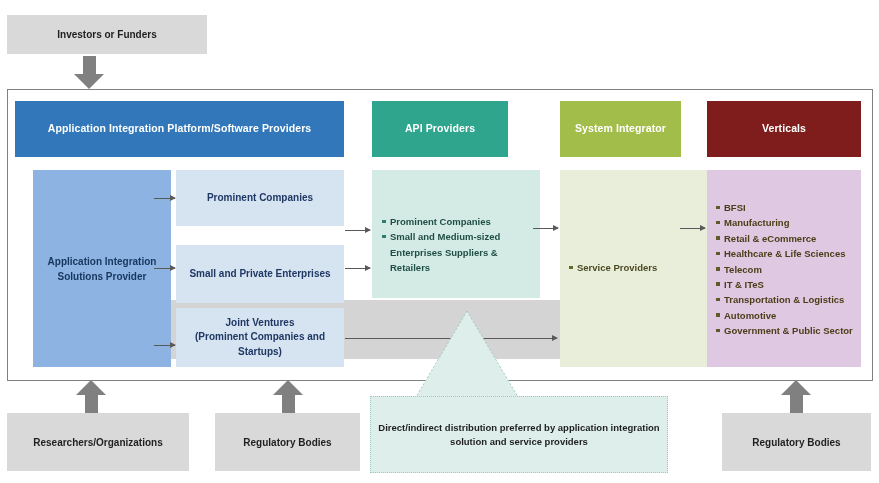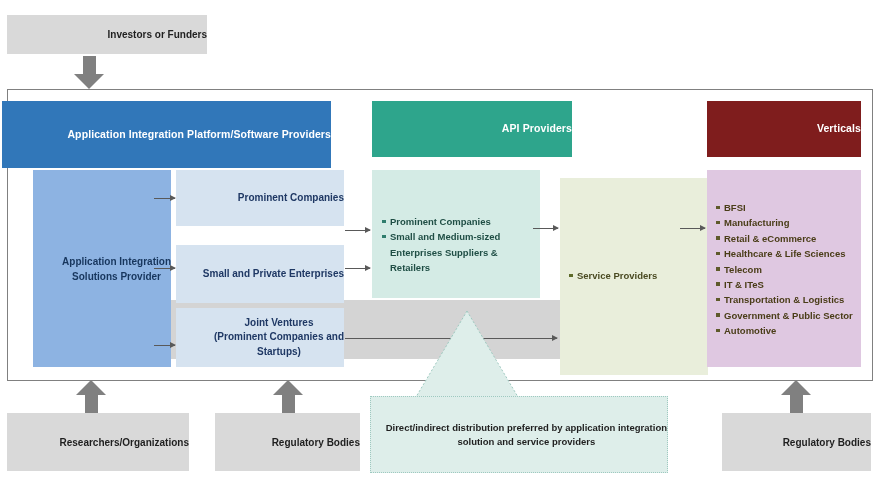--- a/index.html
+++ b/index.html
@@ -11,21 +11,21 @@
     position:relative;
     width:879px;
     height:483px;
     background:#ffffff;
     overflow:hidden;
   }
   .abs{position:absolute;box-sizing:border-box;}
 
   
   .ctr{
-    display:flex;align-items:center;justify-content:flex-end;
+    display:flex;align-items:center;justify-content:center;
     text-align:center;
   }
   .hdr{
     color:#ffffff;
     font-weight:bold;
     font-size:10.5px;
     letter-spacing:.1px;
     line-height:1.25;
   }
   .ext-box{
@@ -118,21 +118,21 @@
 
   <div class="abs fat-arrow" style="left:74px;top:56px;width:31px;height:33px;">
     <div class="shaft" style="left:9px;top:0px;width:13px;height:20px;"></div>
     <div class="head" style="left:0px;top:18px;border-left:15.5px solid transparent;border-right:15.5px solid transparent;border-top:15px solid #808080;"></div>
   </div>
 
   <div class="abs frame" style="left:7px;top:89px;width:866px;height:292px;"></div>
 
   <div class="abs" style="left:168px;top:300px;width:392px;height:59px;background:#d4d4d4;"></div>
 
-  <div class="abs ctr hdr" style="left:2px;top:101px;width:329px;height:67px;background:#3177b9;">
+  <div class="abs ctr hdr" style="left:15px;top:101px;width:329px;height:56px;background:#3177b9;">
     <span>Application Integration Platform/Software Providers</span>
   </div>
 
   <div class="abs ctr left-pillar" style="left:15px;top:170px;width:138px;height:197px;white-space:pre-line;">
     <span>Application Integration
 Solutions Provider</span>
   </div>
 
   <div class="abs ctr sub-blue" style="left:176px;top:170px;width:168px;height:56px;">
     <span>Prominent Companies</span>
@@ -145,37 +145,40 @@
   <div class="abs ctr sub-blue" style="left:176px;top:308px;width:168px;height:59px;white-space:pre-line;">
     <span>Joint Ventures
 (Prominent Companies and
 Startups)</span>
   </div>
 
   <div class="abs harrow" style="left:154px;top:198px;width:21px;"></div>
   <div class="abs harrow" style="left:154px;top:268px;width:21px;"></div>
   <div class="abs harrow" style="left:154px;top:345px;width:21px;"></div>
 
-  <div class="abs ctr hdr" style="left:372px;top:101px;width:200px;height:56px;background:#2ea58c;">
+  <div class="abs ctr hdr" style="left:372px;top:101px;width:136px;height:56px;background:#2ea58c;">
     <span>API Providers</span>
   </div>
 
   <div class="abs" style="left:372px;top:170px;width:168px;height:128px;background:#d4ebe5;">
     <ul class="blist teal" style="position:absolute;left:10px;top:44px;right:6px;">
       <li>Prominent Companies</li>
       <li>Small and Medium-sized
 Enterprises Suppliers &amp; Retailers</li>
     </ul>
   </div>
 
   <div class="abs harrow" style="left:345px;top:230px;width:25px;"></div>
   <div class="abs harrow" style="left:345px;top:268px;width:25px;"></div>
 
-
-  <div class="abs" style="left:560px;top:170px;width:148px;height:197px;background:#e9eedb;margin-top:8px;">
+  <div class="abs ctr hdr" style="left:560px;top:101px;width:121px;height:56px;background:#a2bd4a;">
+    <span>System Integrator</span>
+  </div>
+
+  <div class="abs" style="left:560px;top:170px;width:148px;height:197px;background:#e9eedb;">
     <ul class="blist olive" style="position:absolute;left:9px;top:90px;right:5px;">
       <li>Service Providers</li>
     </ul>
   </div>
 
   <div class="abs harrow" style="left:533px;top:228px;width:25px;"></div>
 
   <div class="abs harrow" style="left:345px;top:338px;width:212px;"></div>
 
   <div class="abs ctr hdr" style="left:707px;top:101px;width:154px;height:56px;background:#7f1d1d;">
@@ -184,22 +187,22 @@
 
   <div class="abs" style="left:707px;top:170px;width:154px;height:197px;background:#dfc8e1;">
     <ul class="blist purple" style="position:absolute;left:9px;top:30px;right:4px;">
       <li>BFSI</li>
       <li>Manufacturing</li>
       <li>Retail &amp; eCommerce</li>
       <li>Healthcare &amp; Life Sciences</li>
       <li>Telecom</li>
       <li>IT &amp; ITeS</li>
       <li>Transportation &amp; Logistics</li>
+      <li>Automotive</li>
       <li>Government &amp; Public Sector</li>
-      <li>Automotive</li>
     </ul>
   </div>
 
   <div class="abs harrow" style="left:680px;top:228px;width:25px;"></div>
 
   <div class="abs fat-arrow" style="left:76px;top:380px;width:31px;height:33px;">
     <div class="head" style="left:0px;top:0px;border-left:15.5px solid transparent;border-right:15.5px solid transparent;border-bottom:15px solid #808080;"></div>
     <div class="shaft" style="left:9px;top:14px;width:13px;height:19px;"></div>
   </div>
 

